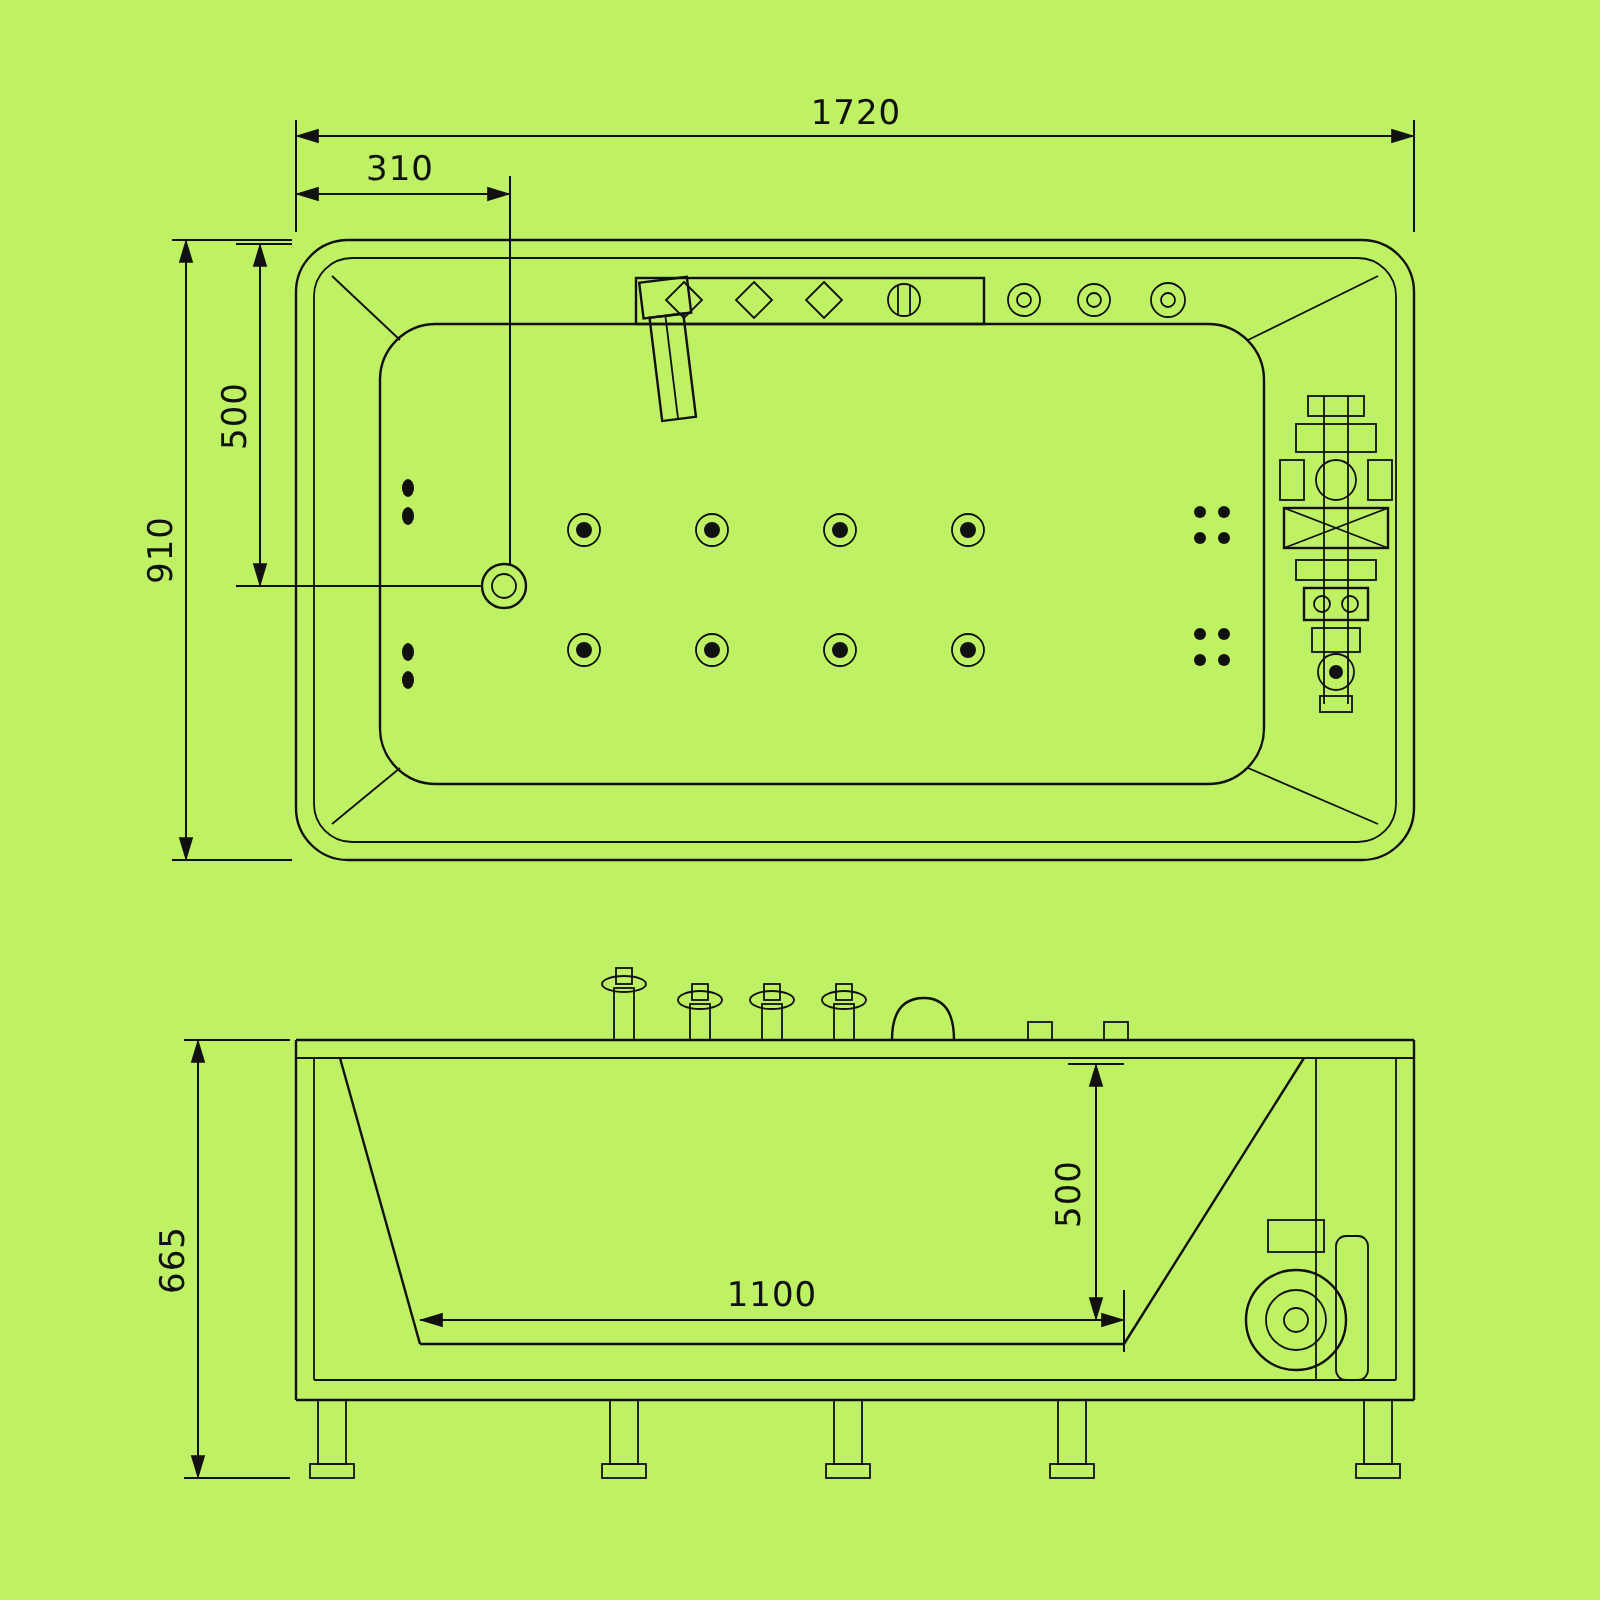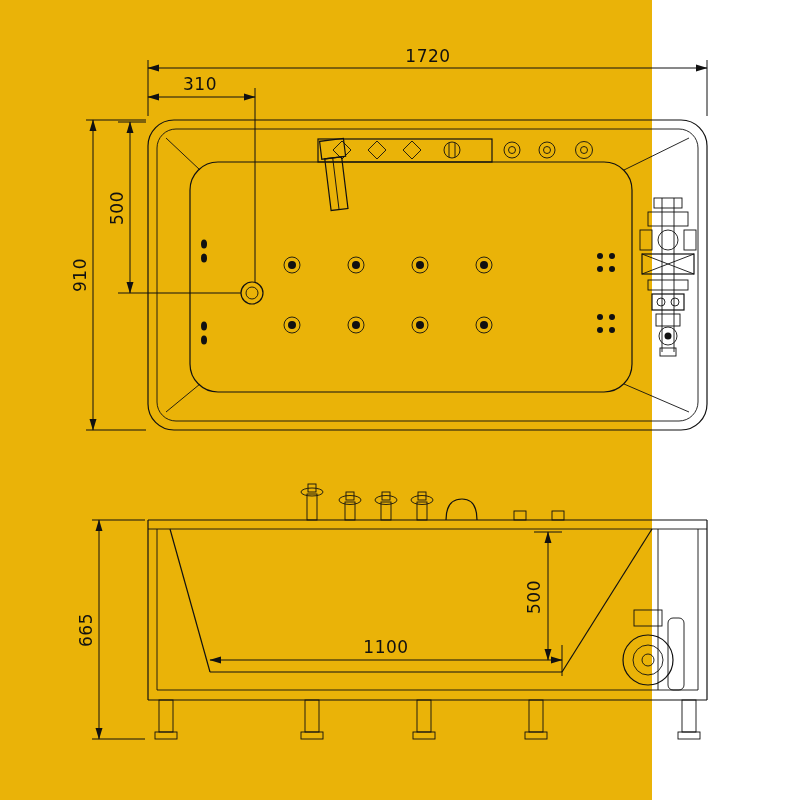--- a/index.html
+++ b/index.html
@@ -1,24 +1,24 @@
 <!DOCTYPE html>
 <html><head>
 <meta charset="utf-8">
 <style>
   html, body {
     margin: 0;
     padding: 0;
     background: #ffffff;
   }
   .canvas {
-    width: 652px;
+    width: 800px;
     height: 800px;
     position: relative;
-    background: #eab308;
+    background: #bef264;
     font-family: "DejaVu Sans", sans-serif;
   }
   svg {
     display: block;
   }
   .obj {
     stroke: #111;
     stroke-width: 1.2;
     fill: none;
   }

